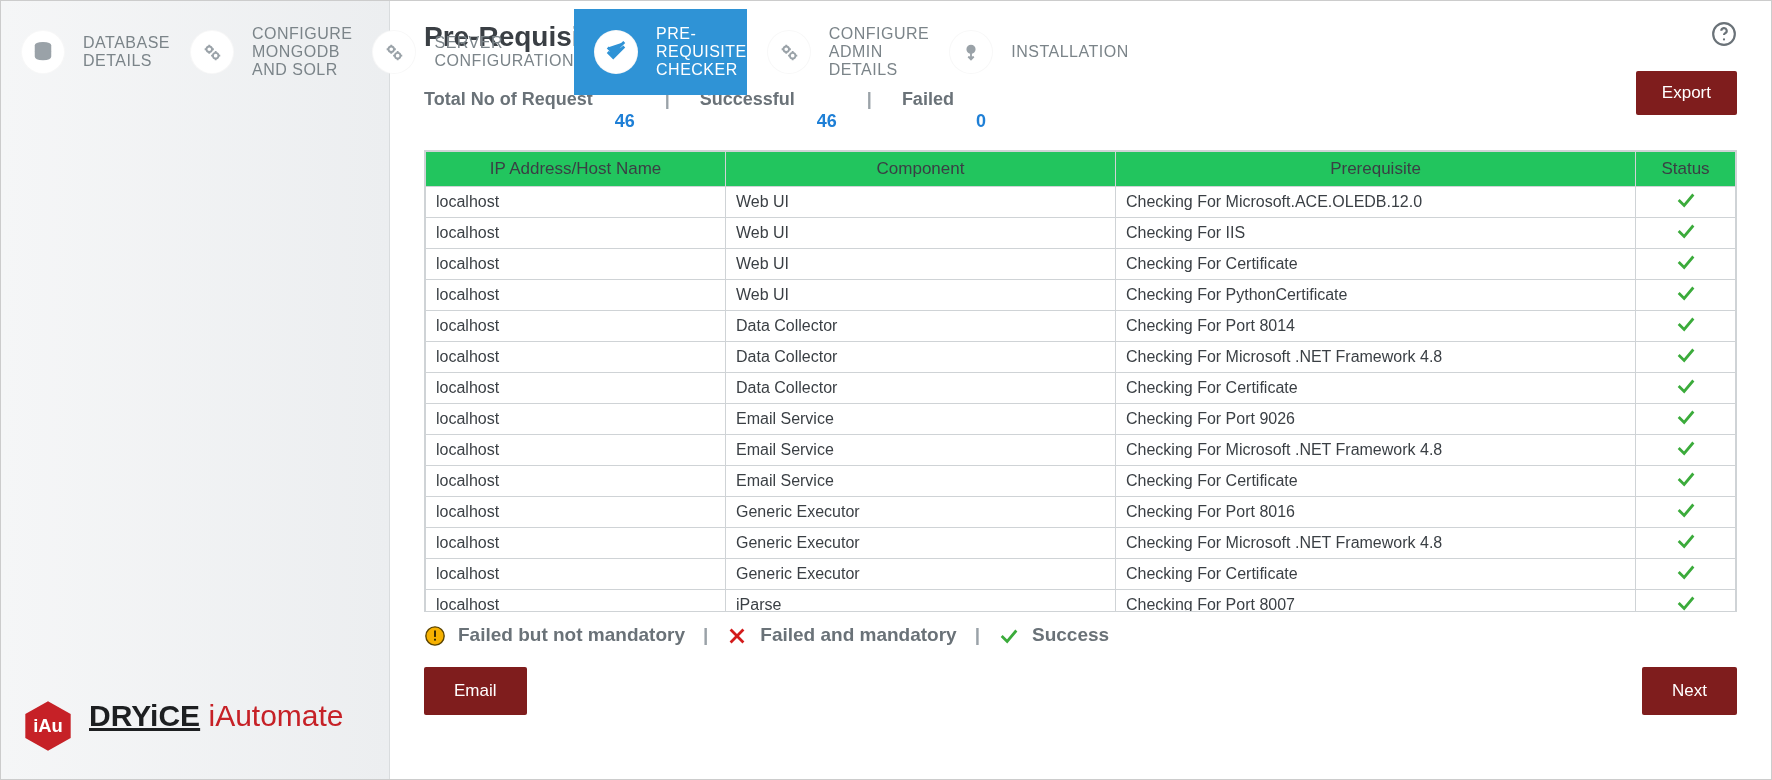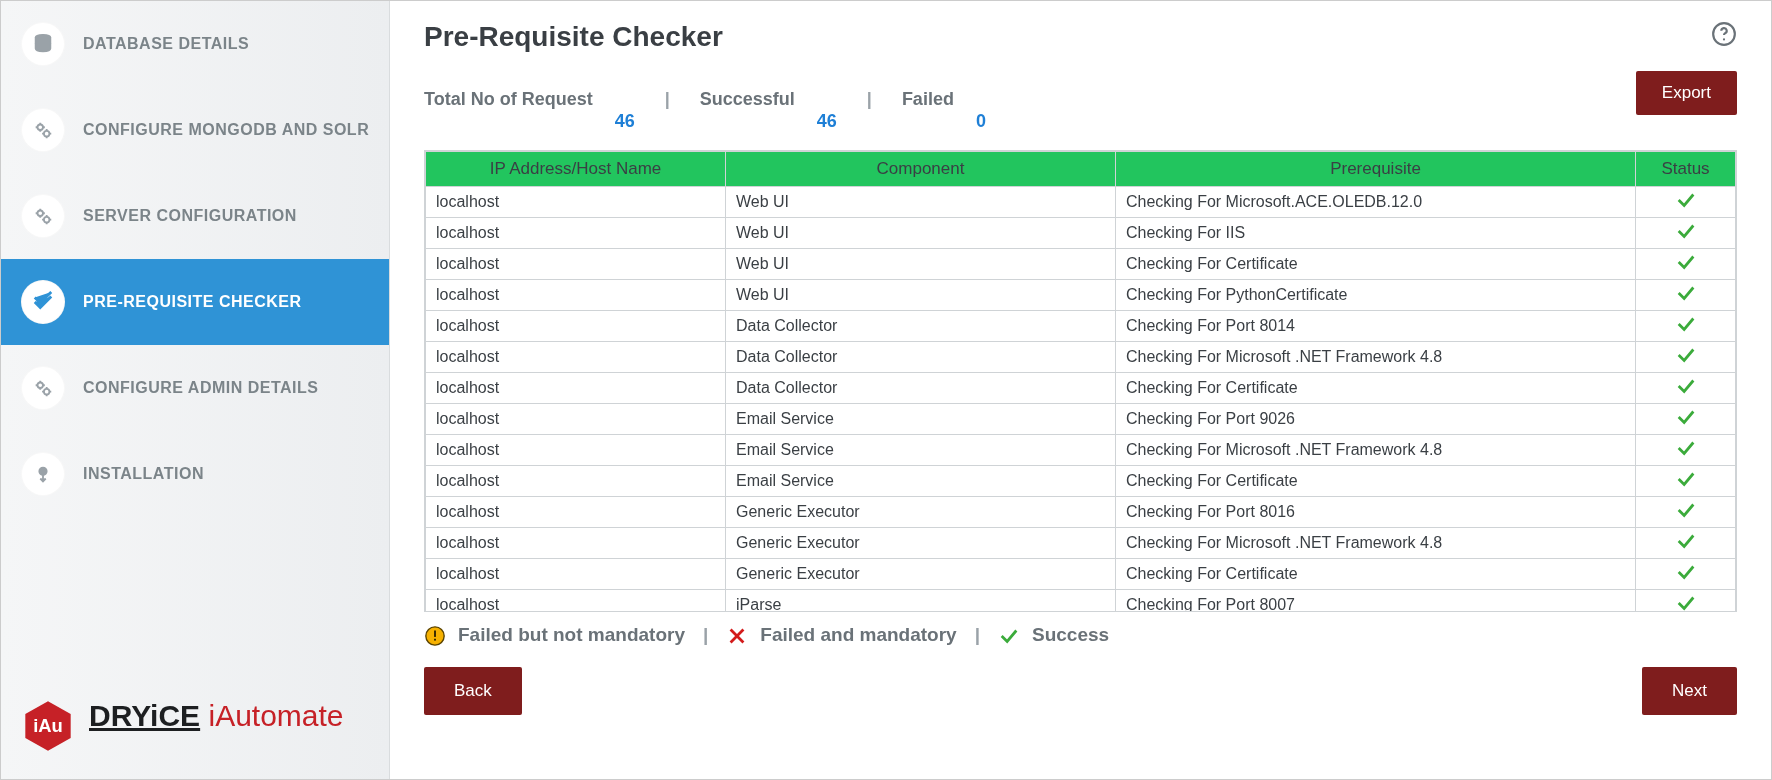--- a/index.html
+++ b/index.html
@@ -1,19 +1,19 @@
 <!DOCTYPE html>
 <html><head>
 <meta charset="utf-8">
 <style>
   html,body{margin:0;padding:0;font-family:"Segoe UI",Arial,sans-serif;background:#fff;color:#333;}
   .app{display:flex;width:1772px;height:780px;border:1px solid #ccc;box-sizing:border-box;position:relative;}
   
   .sidebar{width:388px;flex:0 0 388px;background:linear-gradient(to right,#f5f6f7,#eceef0);display:flex;flex-direction:column;border-right:1px solid #d9dcde;position:relative;}
-  .nav{flex:1;display:flex;flex-direction:column;padding-top:0;font-weight:bold;}
+  .nav{flex:1;display:flex;padding-top:8px;}
   .nav-item{display:flex;align-items:center;height:86px;padding-left:20px;gap:18px;font-size:16px;color:#7b8489;letter-spacing:.5px;cursor:pointer;}
   .nav-item .nav-icon{width:44px;height:44px;border-radius:50%;background:#fff;display:flex;align-items:center;justify-content:center;flex:0 0 44px;box-shadow:0 0 0 1px rgba(0,0,0,.03) inset;}
   .nav-item.active{background:#2f93d6;color:#fff;}
   .nav-item.active .nav-icon{background:#fff;}
   .nav-item.active .nav-icon svg{stroke:#2f93d6;fill:#2f93d6;}
   .nav-icon svg{width:22px;height:22px;stroke:#9aa2a8;fill:#9aa2a8;}
   .brand{display:flex;align-items:flex-start;gap:14px;padding:10px 20px 26px 20px;}
   .brand-badge{width:54px;height:54px;display:flex;align-items:center;justify-content:center;}
   .brand-text{font-size:30px;font-weight:700;color:#1d1f21;}
   .brand-text .light{font-weight:400;color:#c62127;}
@@ -306,17 +306,17 @@
           </svg></span>
       <span>Failed and mandatory</span>
       <span class="sep">|</span>
       <span><svg viewBox="0 0 24 24" stroke="#3bab3b" stroke-width="3" fill="none">
             <path d="M4 12 L10 18 L20 6"></path>
           </svg></span>
       <span>Success</span>
     </div>
 
     <div class="footer">
-      <button class="back-btn">Back</button>
+      <button class="back-btn">Email</button>
       <button class="next-btn">Next</button>
     </div>
   </div>
 </div>
 
 </body></html>

